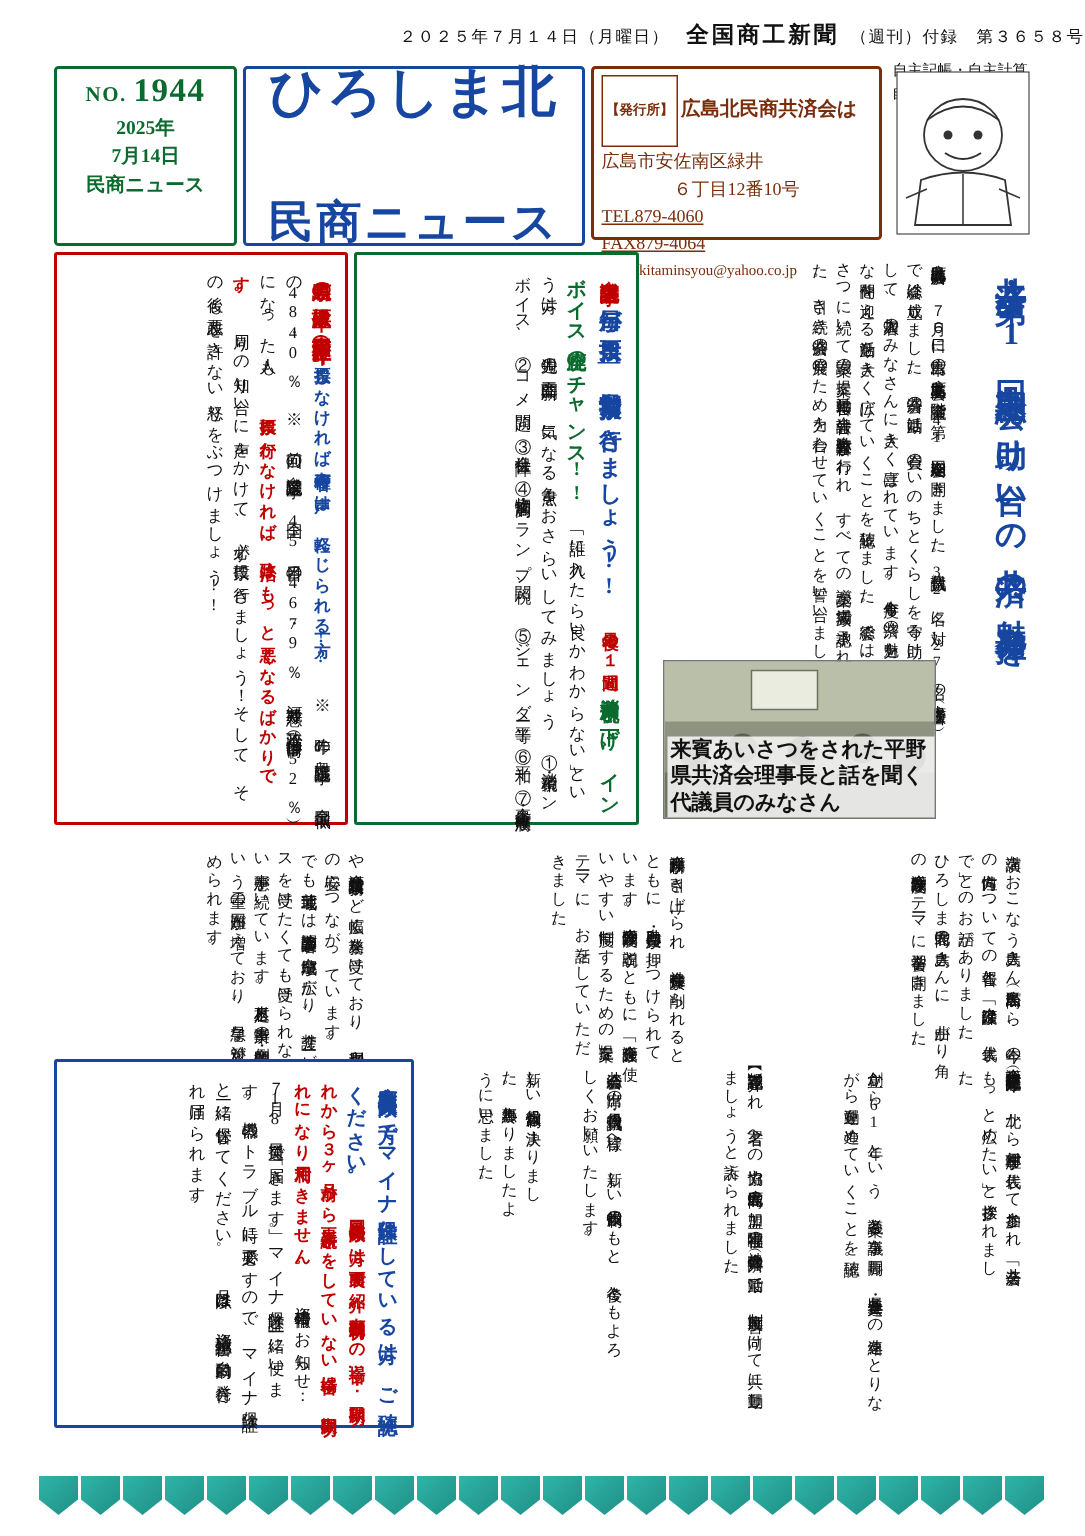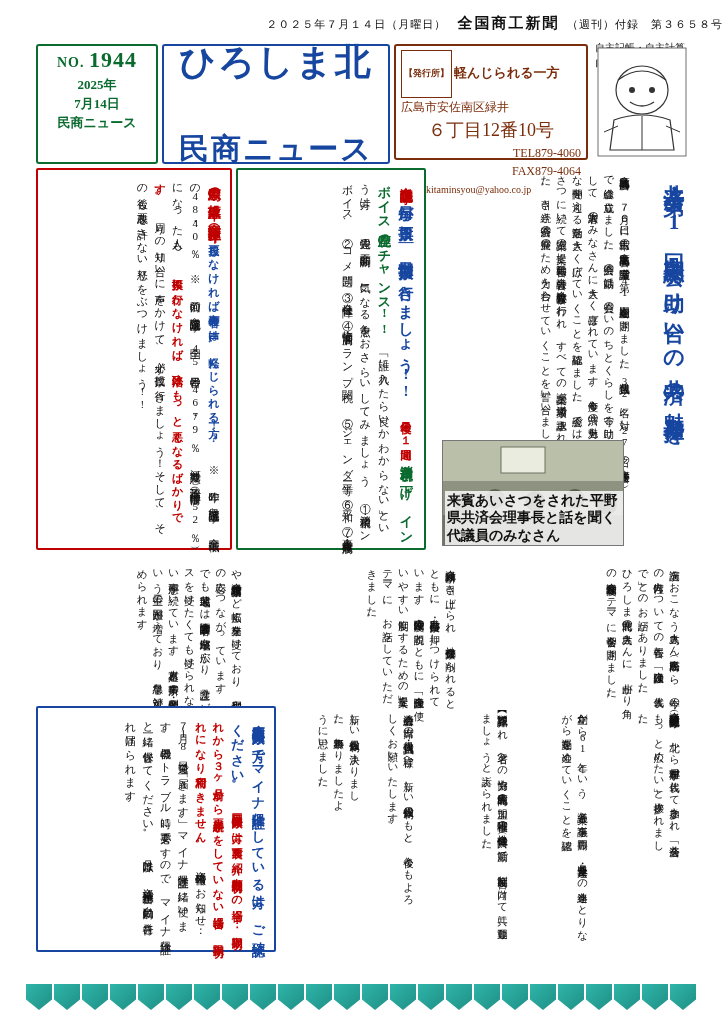--- a/index.html
+++ b/index.html
@@ -47,22 +47,22 @@
     border:2px solid #7a2d0a;border-radius:3px;color:#7a2d0a;
     font-size:12px;line-height:1.5;padding:4px 5px;box-sizing:border-box;
     text-align:center;
   }
   .mast-pub .tag{
     display:inline-block;border:1px solid #7a2d0a;font-size:9px;padding:16px 2px;
     vertical-align:middle;margin-right:2px;
   }
   .mast-pub .row1{font-size:13px;font-weight:bold;text-align:left;}
   .mast-pub .row2{font-size:12px;text-align:left;}
-  .mast-pub .row3{font-size:18px;text-align:center;margin-top:1px;}
-  .mast-pub .row4{font-size:12px;text-align:right;}
+  .mast-pub .row3{font-size:12px;text-align:center;margin-top:1px;}
+  .mast-pub .row4{font-size:12px;text-align:left;text-decoration:underline;}
   .mast-face{
     position:absolute;left:560px;top:2px;width:92px;height:112px;
   }
 
   
   .frame{position:absolute;box-sizing:border-box;}
 
   
   .art-main{
     left:430px;top:168px;width:258px;height:382px;
@@ -186,21 +186,21 @@
       <div>民商ニュース</div>
     </div>
 
     <div class="mast-title">
       <div class="l1">ひろしま北</div>
       <div class="l2">民商ニュース</div>
     </div>
 
     <div class="mast-pub">
       <div class="row1">
-        <span class="tag">【発行所】</span><span>軽んじられる一方</span>
+        <span class="tag">【発行所】</span><span>広島北民商共済会は</span>
       </div>
       <div class="row2">広島市安佐南区緑井</div>
       <div class="row3">６丁目12番10号</div>
       <div class="row4">TEL879-4060</div>
       <div class="row4">FAX879-4064</div>
       <div style="font-size:10px;text-align:left;margin-top:2px;">ﾒｰﾙ：kitaminsyou@yahoo.co.jp</div>
     </div>
 
     <svg class="mast-face" viewBox="0 0 92 112">
       <rect x="2" y="2" width="88" height="108" fill="#ffffff" stroke="#333" stroke-width="0.7"></rect>

